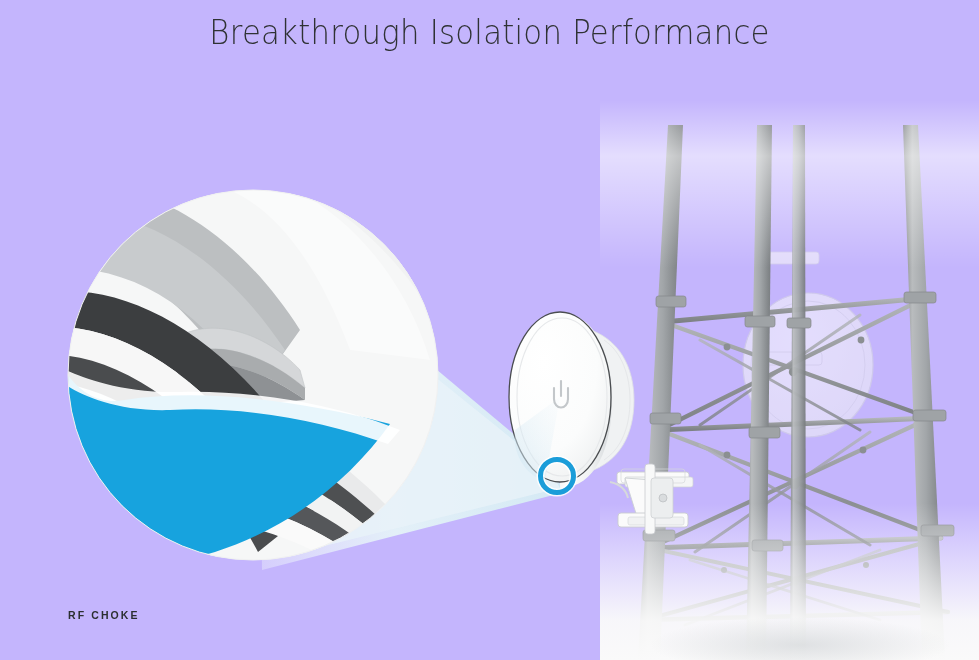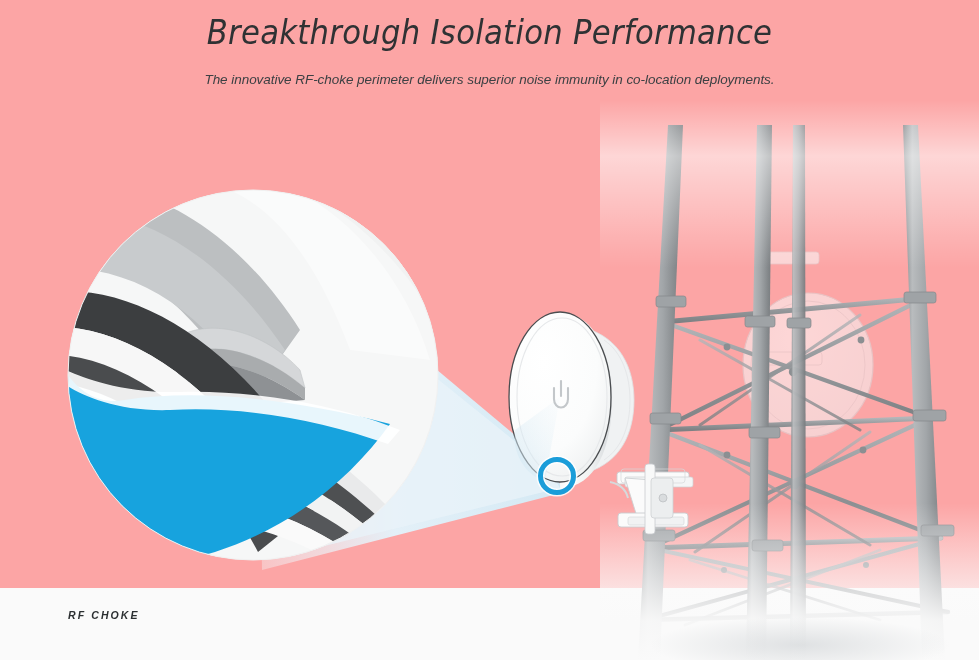--- a/index.html
+++ b/index.html
@@ -5,23 +5,22 @@
 <style>
   * { margin:0; padding:0; box-sizing:border-box; }
   html, body {
     width:979px; height:660px;
     background:#fafafa;
     font-family:"Liberation Sans", sans-serif;
     overflow:hidden;
   }
   #page {
     position:relative;
-    width:979px; height:588px;
-    background:#fca5a5;
-    font-style:italic;
+    width:979px; height:660px;
+    background:#c4b5fd;
   }
 
   
   #header {
     position:absolute; left:0; top:0; width:979px; height:100px;
     text-align:center;
   }
   #page-title {
     font-family:"DejaVu Sans", sans-serif;
     font-weight:300;
@@ -58,21 +57,20 @@
     color:#2b2f31;
   }
 </style>
 </head>
 <body>
 
 <div id="page">
 
   <div id="header">
     <div id="page-title">Breakthrough Isolation Performance</div>
-    <div id="page-subtitle">The innovative RF-choke perimeter delivers superior noise immunity in co-location deployments.</div>
   </div>
 
   <div id="stage">
     <svg width="979" height="560" viewBox="0 0 979 560">
       <defs>
 
         <linearGradient id="legFade" x1="0" y1="0" x2="0" y2="1">
           <stop offset="0" stop-color="#ffffff" stop-opacity="0"></stop>
           <stop offset="0.10" stop-color="#ffffff" stop-opacity="0.55"></stop>
           <stop offset="0.30" stop-color="#ffffff" stop-opacity="0"></stop>

